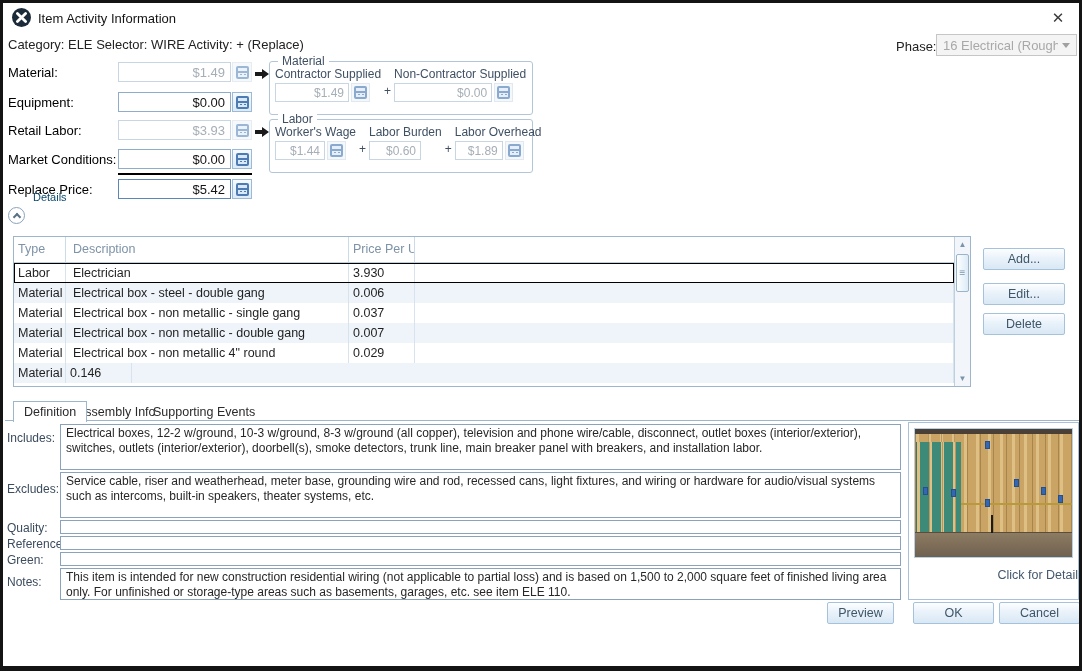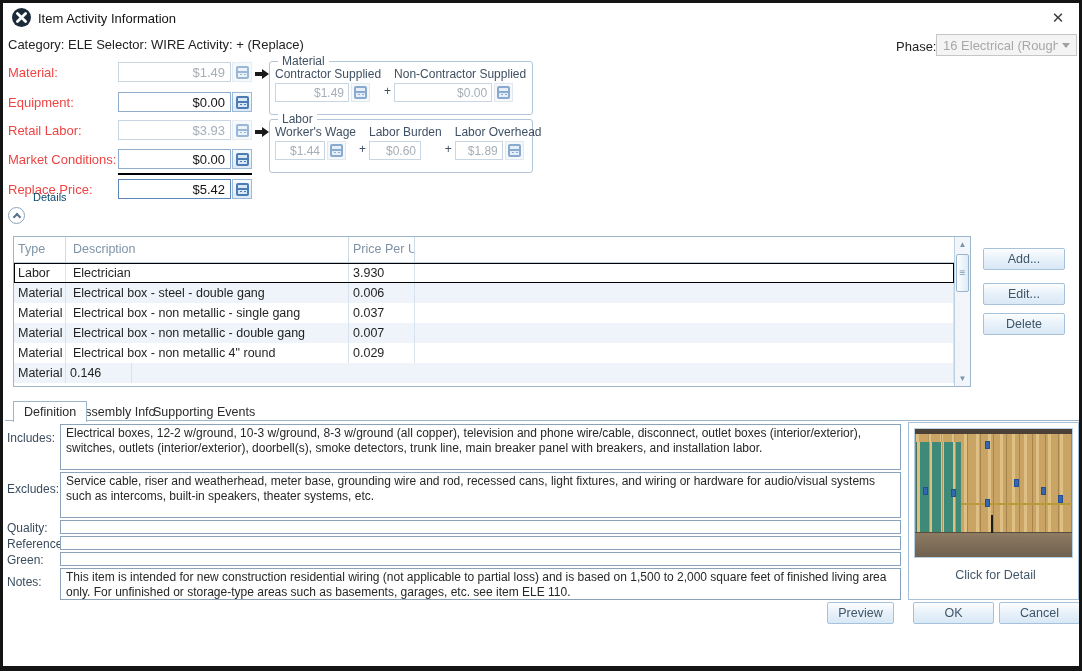--- a/index.html
+++ b/index.html
@@ -20,21 +20,21 @@
   .cat-line { position:absolute; left:5px; top:34px; font-size:13px; color:#222; }
   .phase-label { position:absolute; left:893px; top:36px; font-size:13px; color:#222; }
   .phase-select { position:absolute; left:933px; top:31px; width:141px; height:22px;
     background:#f4f4f4; border:1px solid #c6c6c6; display:flex; align-items:center;
     padding:0 6px; font-size:13px; color:#a8a8a8; }
   .phase-select .val { flex:1; white-space:nowrap; overflow:hidden; }
   .dd-arrow { width:0; height:0; border-left:4px solid transparent; border-right:4px solid transparent;
     border-top:5px solid #a0a0a0; margin-left:4px; }
 
   
-  .f-label { position:absolute; left:5px; font-size:13px; color:#ef4444; }
+  .f-label { position:absolute; left:5px; font-size:13px; color:#000000; }
   .f-input { position:absolute; left:115px; width:113px; height:20px; border:1px solid #8fadcb;
     background:#fff; font-size:13px; color:#141414; text-align:right; padding:2px 5px; }
   .f-input.disabled { border-color:#c8d6e4; color:#a6aeb6; }
   .calc-btn { position:absolute; width:20px; height:20px; border:1px solid #9cb9d6;
     background:linear-gradient(#f5fafd,#dcebf7); display:flex; align-items:center;
     justify-content:center; cursor:pointer; }
   .calc-btn.disabled { border-color:#d2dde8; background:#f0f5fa; opacity:.55; cursor:default; }
   .calc-glyph { position:relative; width:13px; height:13px; background:#4d7cb5; border-radius:2px; }
   .calc-glyph::before { content:""; position:absolute; left:2px; right:2px; top:2px; height:3px;
     background:#d9e8f6; }
@@ -118,21 +118,21 @@
   .ph-teal { position:absolute; left:1px; top:13px; width:45px; height:90px; background-color:#3e8a78;
     background-image:
       repeating-linear-gradient(90deg, rgba(92,62,24,.30) 0 1px, transparent 1px 13px),
       repeating-linear-gradient(90deg, #debf84 1px 4px, transparent 4px 13px); }
   .ph-top { position:absolute; left:0; top:0; right:0; height:5px; background:#4a4036; }
   .ph-wire { position:absolute; left:46px; top:74px; width:112px; height:2px; background:#b89a3c; }
   .ph-box { position:absolute; width:5px; height:8px; background:#3566b0; border:1px solid #24508f; }
   .ph-floor { position:absolute; left:0; top:103px; right:0; bottom:0;
     background:linear-gradient(#8d7b62,#6f6150); border-top:1px solid #594d3e; }
   .ph-mark { position:absolute; left:76px; top:86px; width:2px; height:18px; background:#1d1c14; }
-  .img-caption { position:absolute; left:4px; right:0; top:145px; text-align:center; font-size:12.5px;
+  .img-caption { position:absolute; left:4px; right:0; top:145px; text-align:right; font-size:12.5px;
     color:#44586c; cursor:pointer; }
 </style>
 </head>
 <body>
 
 <div class="window">
 
   <div class="titlebar">
     <span class="logo">
       <svg width="19" height="19" viewBox="0 0 19 19">

